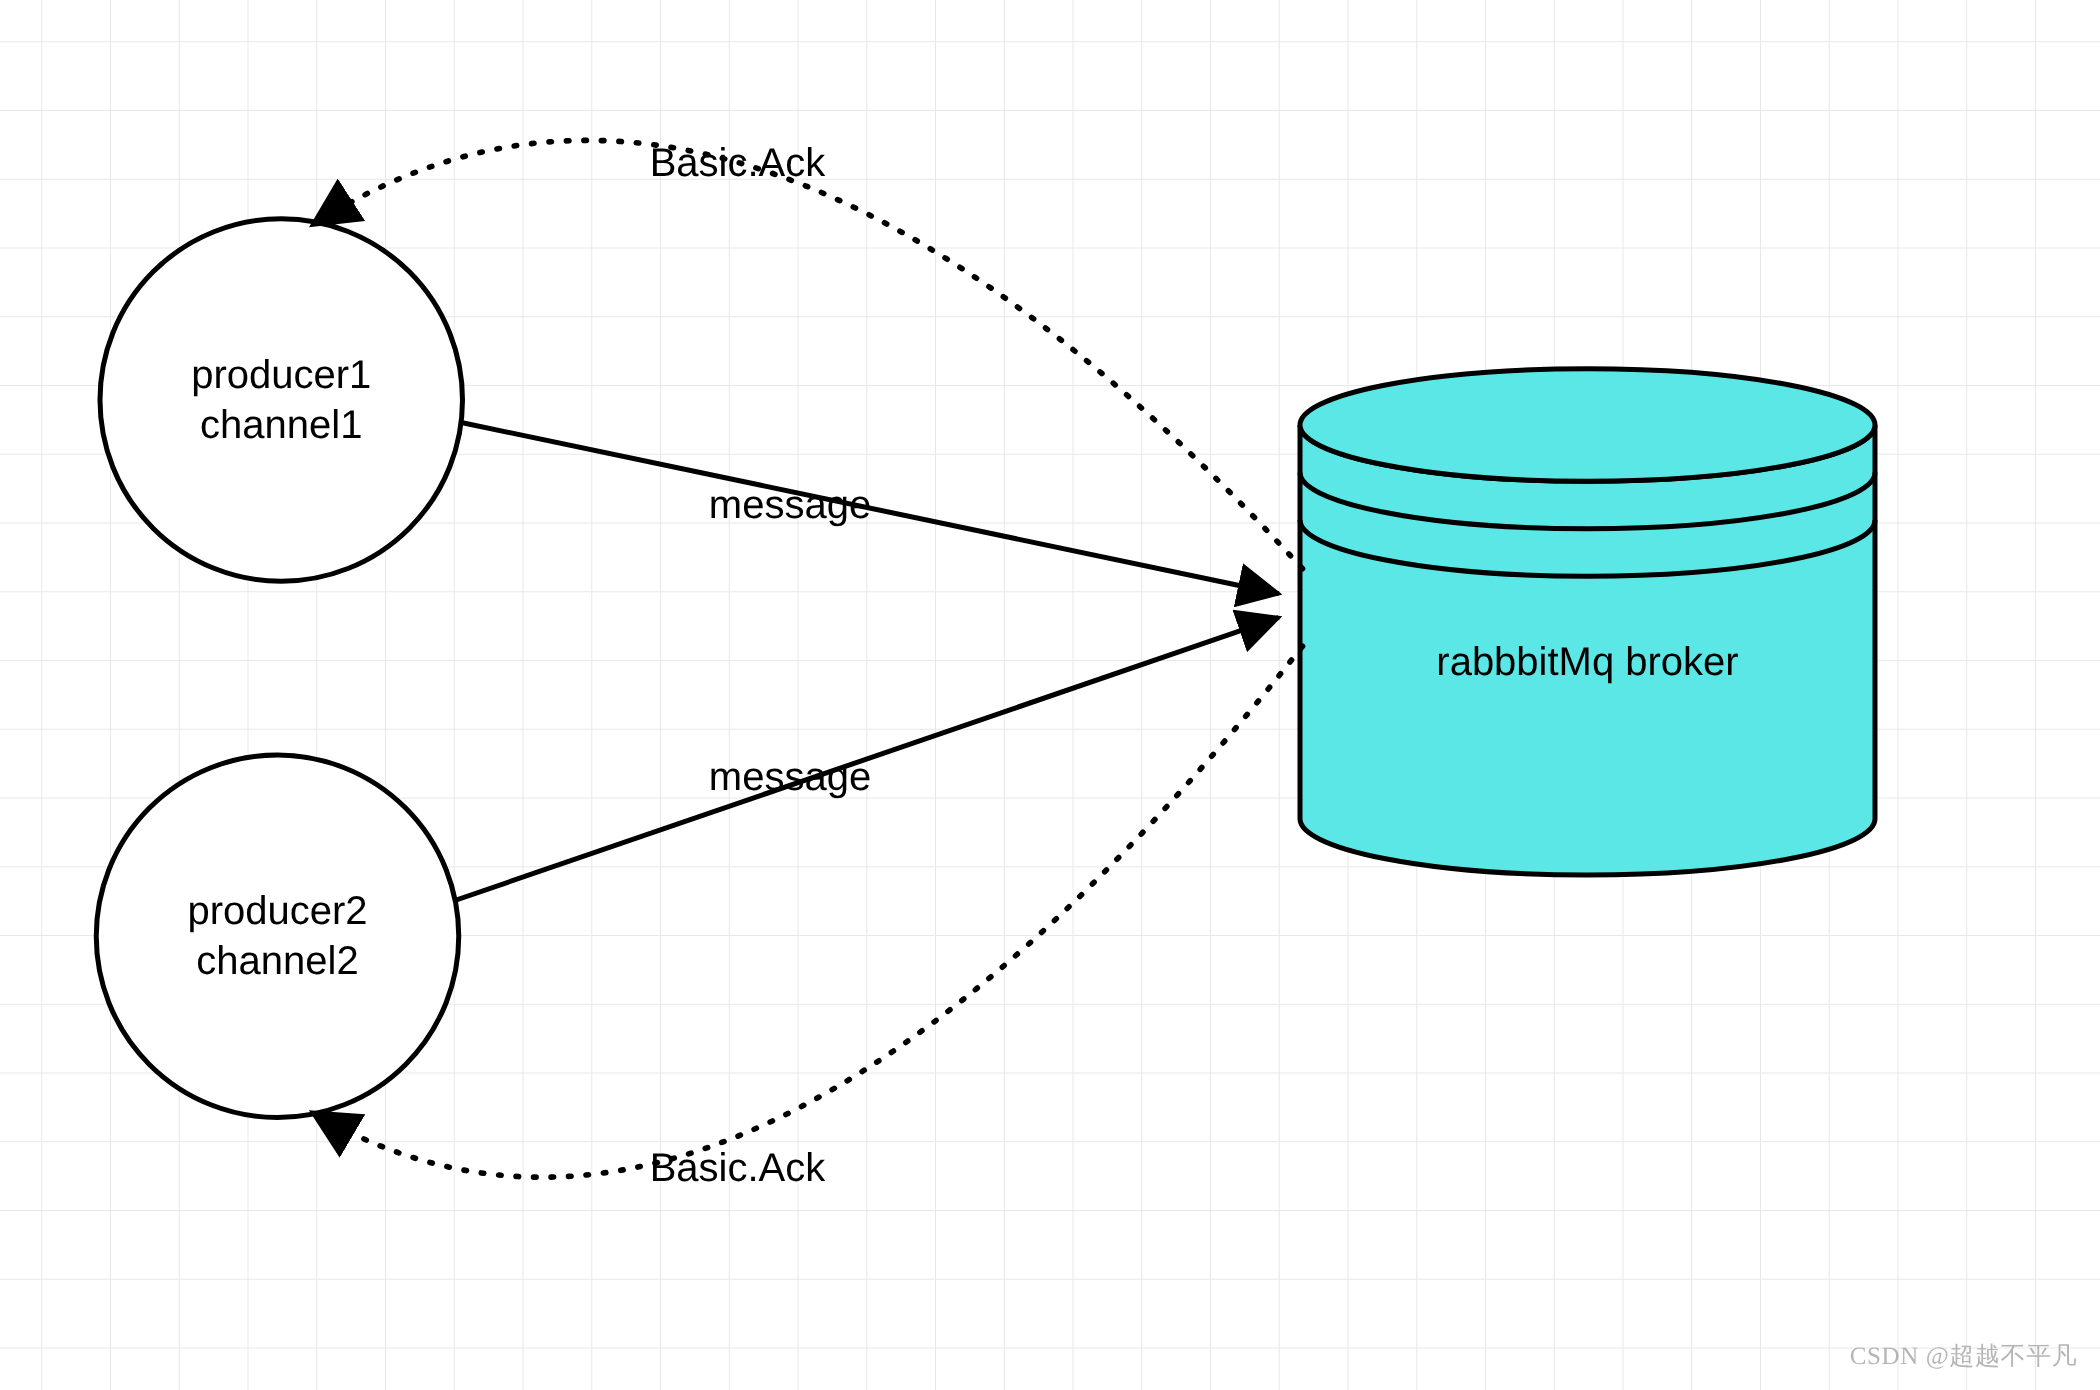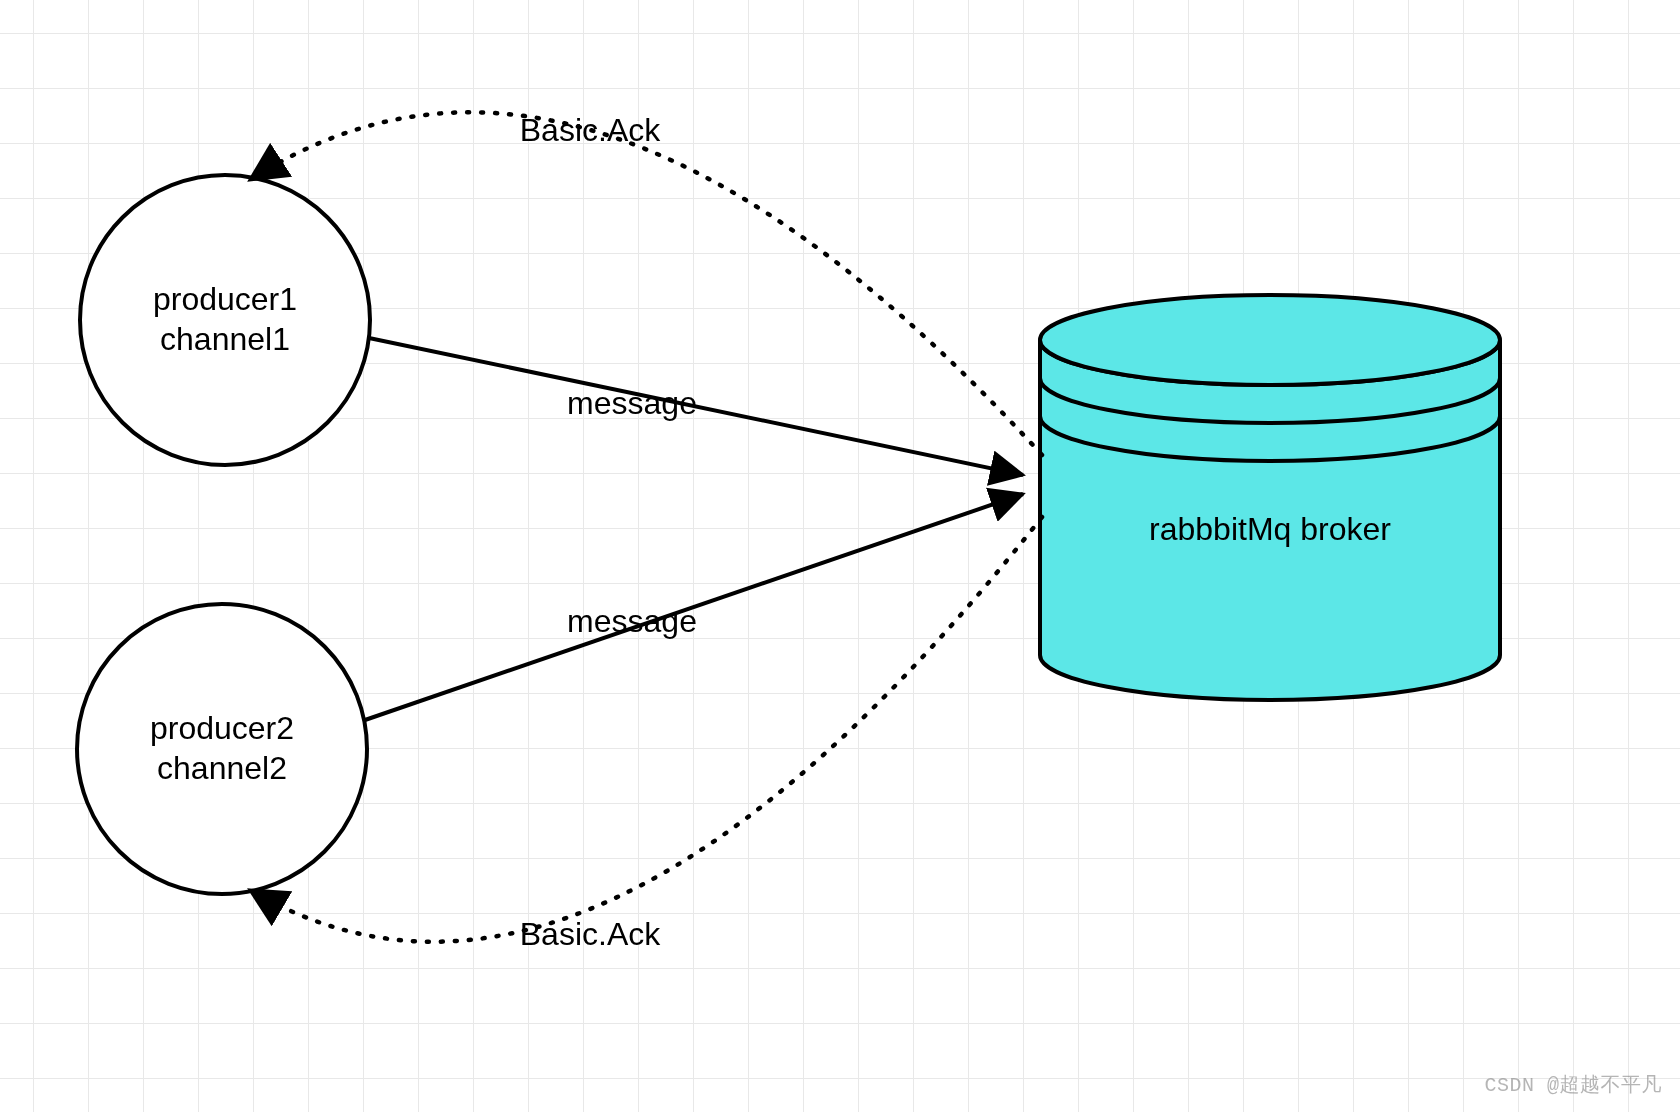--- a/index.html
+++ b/index.html
@@ -20,21 +20,21 @@
     background-size: 55px 55px;
     background-position: -22px -22px;
   }
   svg { position: absolute; inset: 0; }
   .watermark {
     position: absolute;
     right: 18px;
     bottom: 14px;
     color: rgba(120,120,120,0.55);
     font-size: 20px;
-    font-family: Liberation Mono, monospace;
+    font-family: Liberation Serif, serif;
     letter-spacing: 0.5px;
   }
   text.node-label {
     font-size: 32px;
     fill: #000;
     font-family: "Helvetica Neue", Arial, sans-serif;
     font-weight: 400;
   }
   text.edge-label {
     font-size: 32px;

